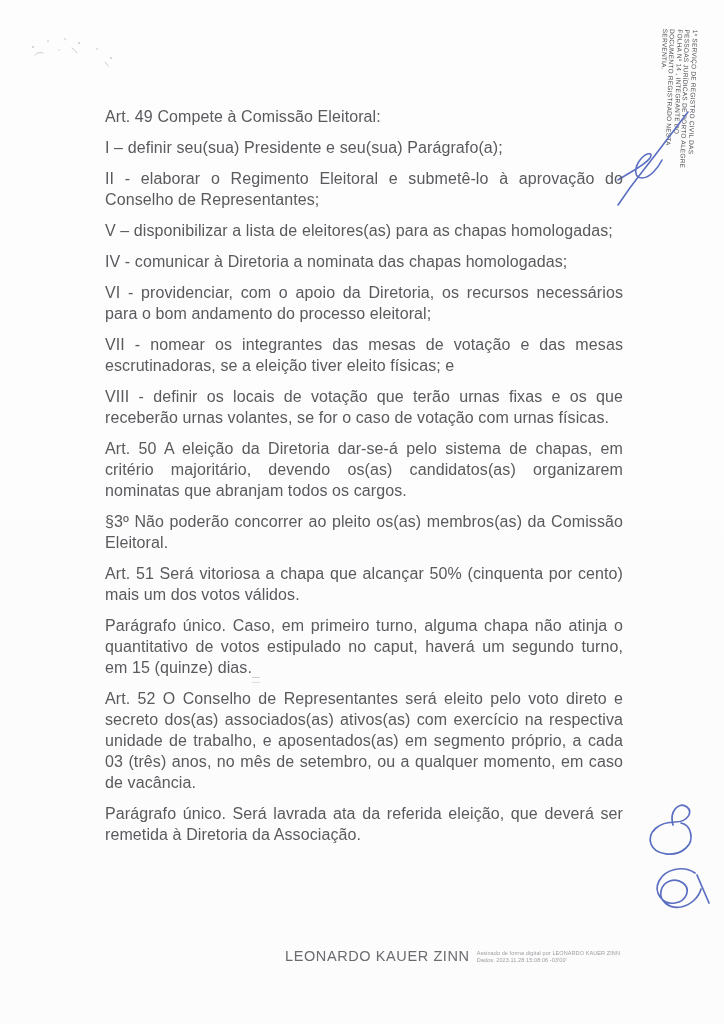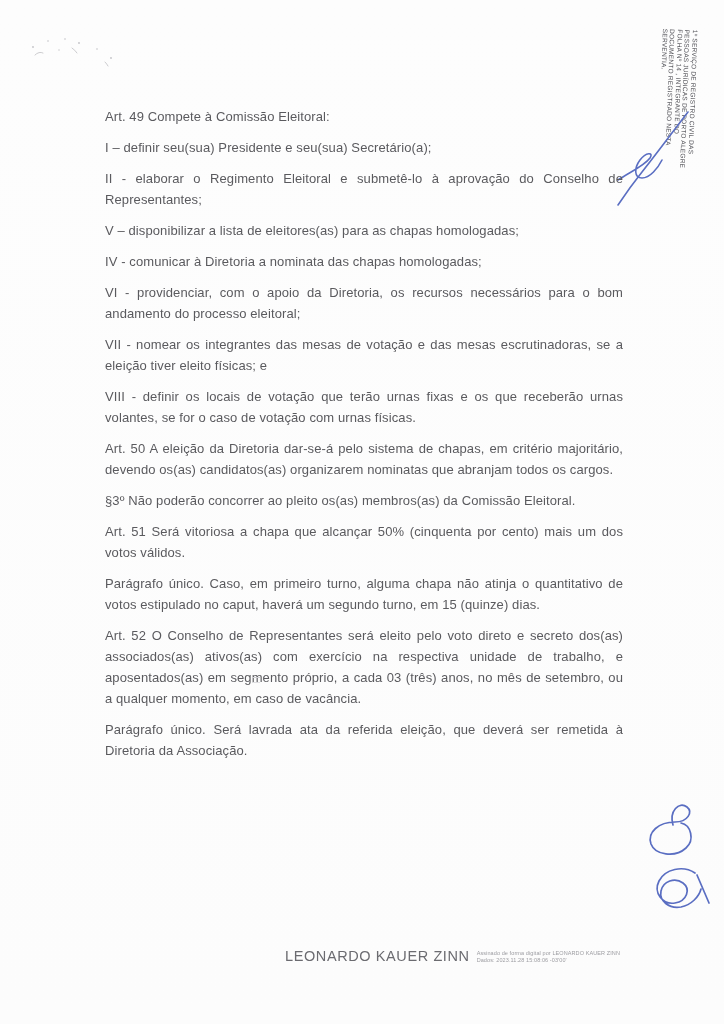--- a/index.html
+++ b/index.html
@@ -12,21 +12,21 @@
   }
   .page {
     position: absolute; inset: 0;
     background: linear-gradient(180deg, #fdfdfd 0%, #fcfcfc 100%);
   }
   .body-text {
     position: absolute;
     left: 105px; top: 106px;
     width: 518px;
     color: #5a5a5e;
-    font-size: 13px;
+    font-size: 16px;
     line-height: 21px;
     letter-spacing: 0.1px;
   }
   .para { margin: 0 0 10px 0; text-align: justify; }
   .signature-block {
     position: absolute;
     left: 285px; top: 948px;
     display: flex; align-items: flex-start; gap: 7px;
     white-space: nowrap;
   }
@@ -96,21 +96,21 @@
 
   <svg class="ink" style="left:600px; top:108px;" width="100" height="105" viewBox="0 0 100 105">
     <g fill="none" stroke="#5a6ec2" stroke-width="1.6" stroke-linecap="round">
       <path d="M88,4 C74,22 58,44 42,64 C34,74 24,88 18,97"></path>
       <path d="M18,72 C30,64 44,58 50,50 C54,44 46,44 40,52 C34,60 34,70 42,70 C50,70 58,60 62,52"></path>
     </g>
   </svg>
 
   <section class="body-text">
     <p class="para">Art. 49 Compete à Comissão Eleitoral:</p>
-    <p class="para">I – definir seu(sua) Presidente e seu(sua) Secretário(a);</p>
+    <p class="para">I – definir seu(sua) Presidente e seu(sua) Parágrafo(a);</p>
     <p class="para">II - elaborar o Regimento Eleitoral e submetê-lo à aprovação do Conselho de Representantes;</p>
     <p class="para">V – disponibilizar a lista de eleitores(as) para as chapas homologadas;</p>
     <p class="para">IV - comunicar à Diretoria a nominata das chapas homologadas;</p>
     <p class="para">VI - providenciar, com o apoio da Diretoria, os recursos necessários para o bom andamento do processo eleitoral;</p>
     <p class="para">VII - nomear os integrantes das mesas de votação e das mesas escrutinadoras, se a eleição tiver eleito físicas; e</p>
     <p class="para">VIII - definir os locais de votação que terão urnas fixas e os que receberão urnas volantes, se for o caso de votação com urnas físicas.</p>
     <p class="para">Art. 50 A eleição da Diretoria dar-se-á pelo sistema de chapas, em critério majoritário, devendo os(as) candidatos(as) organizarem nominatas que abranjam todos os cargos.</p>
     <p class="para">§3º Não poderão concorrer ao pleito os(as) membros(as) da Comissão Eleitoral.</p>
     <p class="para">Art. 51 Será vitoriosa a chapa que alcançar 50% (cinquenta por cento) mais um dos votos válidos.</p>
     <p class="para">Parágrafo único. Caso, em primeiro turno, alguma chapa não atinja o quantitativo de votos estipulado no caput, haverá um segundo turno, em 15 (quinze) dias.</p>

